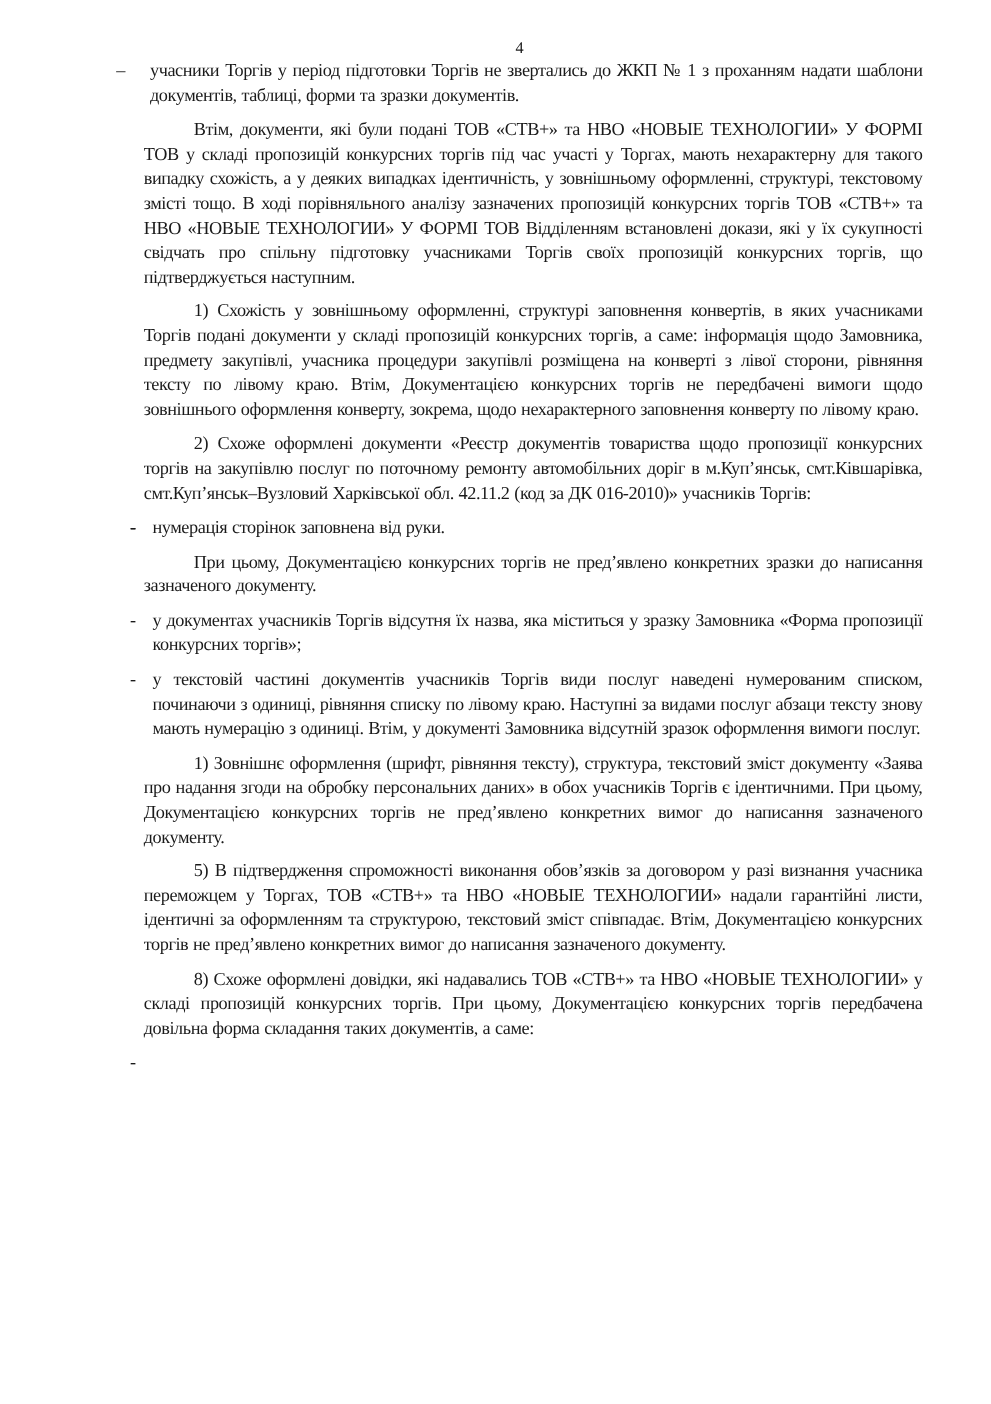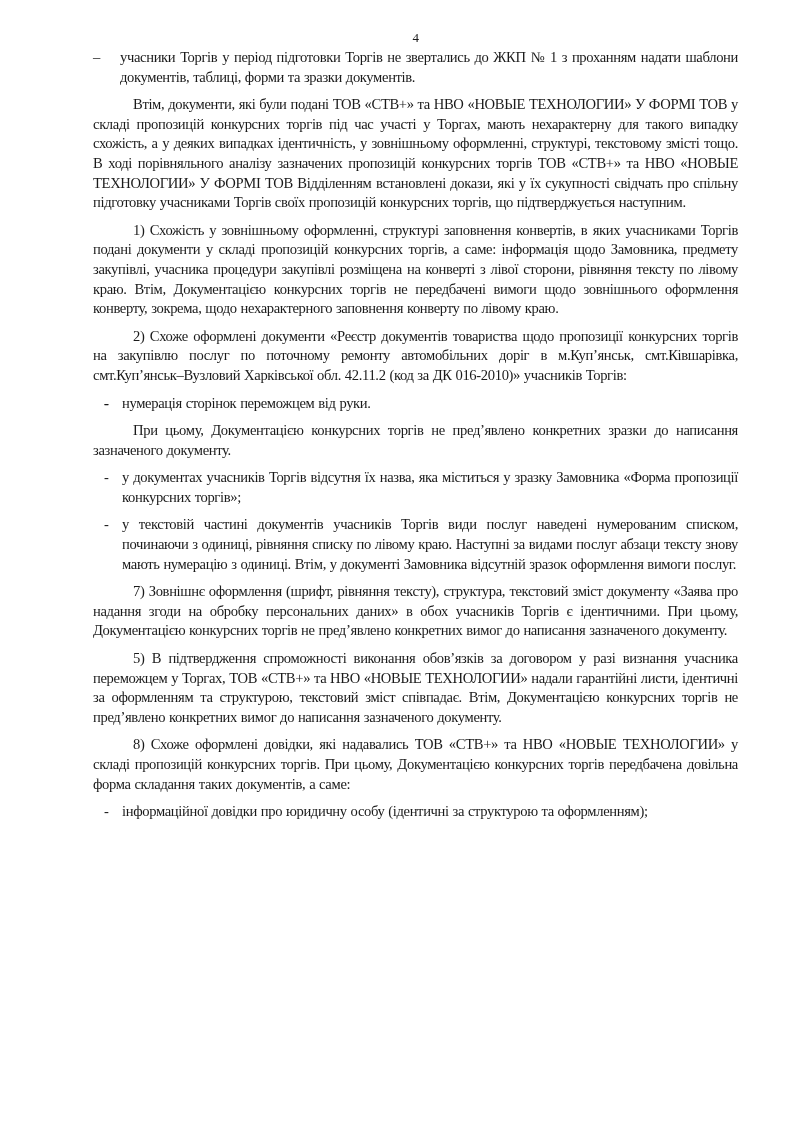--- a/index.html
+++ b/index.html
@@ -5,21 +5,21 @@
   html, body { margin: 0; padding: 0; background: #ffffff; }
   body { width: 793px; height: 1123px; position: relative; overflow: hidden; }
   .page {
     position: absolute; left: 93px; top: 30px; width: 645px;
     font-family: "Liberation Serif", serif;
     font-size: 14.6px; line-height: 19.6px; color: #1a1a1a;
     letter-spacing: -0.35px; word-spacing: 0.5px;
   }
   .page-num { text-align: center; margin: 0 0 2px 0; font-size: 13px; line-height: 16px; }
   p { margin: 0 0 8px 0; text-align: justify; }
-  .indent { text-indent: 40px; }
+  .indent { text-indent: 40px; margin-left: 22px; }
   .dash-item, .bullet-item { position: relative; padding-left: 27px; text-align: justify; margin: 0 0 8px 0; }
   .dash-item .mark { position: absolute; left: 0; top: 0; }
   .bullet-item .mark { position: absolute; left: 5px; top: 0; }
   .bullet-item { padding-left: 23px; margin-left: 6px; }
 </style>
 </head>
 <body>
 
 <div class="page">
   <div class="page-num">4</div>
@@ -33,39 +33,38 @@
 
   <p class="indent">1) Схожість у зовнішньому оформленні, структурі заповнення конвертів, в яких учасниками Торгів подані документи у складі пропозицій конкурсних торгів, а саме: інформація щодо Замовника, предмету закупівлі, учасника процедури закупівлі розміщена на конверті з лівої сторони, рівняння тексту по лівому краю. Втім, Документацією конкурсних торгів не передбачені вимоги щодо зовнішнього оформлення конверту, зокрема, щодо нехарактерного заповнення конверту по лівому краю.</p>
 
   <p class="indent">2) Схоже оформлені документи «Реєстр документів товариства щодо пропозиції конкурсних торгів на закупівлю послуг по поточному ремонту автомобільних доріг в м.Куп’янськ, смт.Ківшарівка, смт.Куп’янськ–Вузловий Харківської обл. 42.11.2 (код за ДК 016-2010)» учасників Торгів:</p>
 
   <div class="bullet-item">
     <span class="mark">-</span>
   </div>
   <div class="bullet-item">
     <span class="mark">-</span>
-    <span>нумерація сторінок переможцем від руки.</span>
+    <span>нумерація сторінок заповнена від руки.</span>
   </div>
 
   <p class="indent">При цьому, Документацією конкурсних торгів не пред’явлено конкретних зразки до написання зазначеного документу.</p>
 
 
 
   <div class="bullet-item">
     <span class="mark">-</span>
     <span>у документах учасників Торгів відсутня їх назва, яка міститься у зразку Замовника «Форма пропозиції конкурсних торгів»;</span>
   </div>
   <div class="bullet-item">
     <span class="mark">-</span>
     <span>у текстовій частині документів учасників Торгів види послуг наведені нумерованим списком, починаючи з одиниці, рівняння списку по лівому краю. Наступні за видами послуг абзаци тексту знову мають нумерацію з одиниці. Втім, у документі Замовника відсутній зразок оформлення вимоги послуг.</span>
   </div>
 
-  <p class="indent">7) Зовнішнє оформлення (шрифт, рівняння тексту), структура, текстовий зміст документу «Заява про надання згоди на обробку персональних даних» в обох учасників Торгів є ідентичними. При цьому, Документацією конкурсних торгів не пред’явлено конкретних вимог до написання зазначеного документу.</p>
+  <p class="indent">1) Зовнішнє оформлення (шрифт, рівняння тексту), структура, текстовий зміст документу «Заява про надання згоди на обробку персональних даних» в обох учасників Торгів є ідентичними. При цьому, Документацією конкурсних торгів не пред’явлено конкретних вимог до написання зазначеного документу.</p>
 
   <p class="indent">5) В підтвердження спроможності виконання обов’язків за договором у разі визнання учасника переможцем у Торгах, ТОВ «СТВ+» та НВО «НОВЫЕ ТЕХНОЛОГИИ» надали гарантійні листи, ідентичні за оформленням та структурою, текстовий зміст співпадає. Втім, Документацією конкурсних торгів не пред’явлено конкретних вимог до написання зазначеного документу.</p>
 
   <p class="indent">8) Схоже оформлені довідки, які надавались ТОВ «СТВ+» та НВО «НОВЫЕ ТЕХНОЛОГИИ» у складі пропозицій конкурсних торгів. При цьому, Документацією конкурсних торгів передбачена довільна форма складання таких документів, а саме:</p>
 
   <div class="bullet-item">
     <span class="mark">-</span>
-    <span>інформаційної довідки про юридичну особу (ідентичні за структурою та оформленням);</span>
   </div>
 </div>
 
 </body></html>

